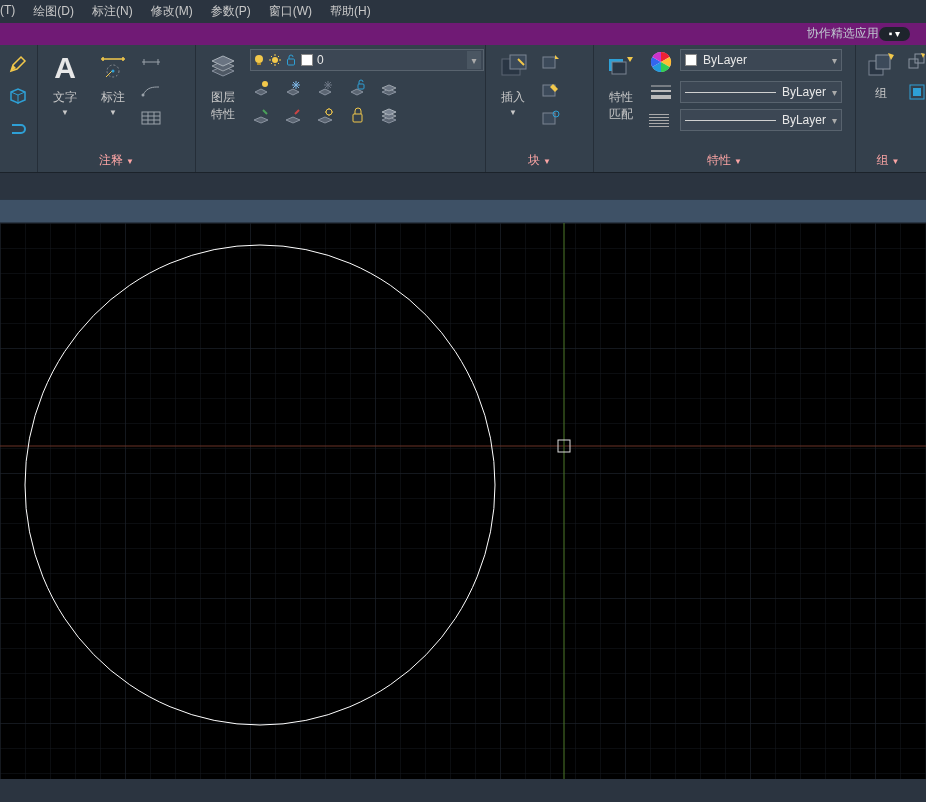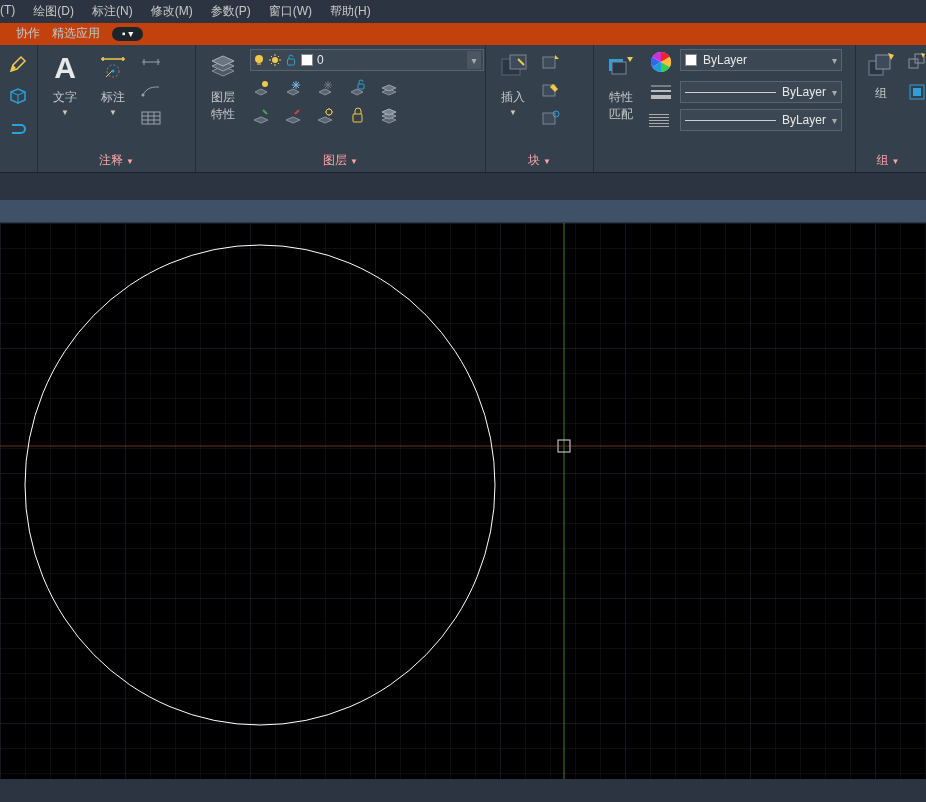--- a/index.html
+++ b/index.html
@@ -20,24 +20,25 @@
       padding: 3px 4px 3px 0;
       background: #2b3440;
       color: #c8c8c8;
     }
     .menu-item { cursor: pointer; }
 
     
     .tabs-row {
       display: flex;
       align-items: center;
-      gap: 12px;
+      gap: 0;
       padding: 2px 16px 3px 16px;
-      background: #c2410c;
+      background: #701a75;
       color: #bfc8d0;
+      justify-content: flex-end;
     }
     .tabs-row .pill {
       background: #1e242c;
       border-radius: 10px;
       padding: 1px 10px 2px;
       font-size: 10px;
       color: #fff;
     }
 
     
@@ -337,21 +338,20 @@
           <span class="sm-icon">
               <svg width="20" height="20">
                 <path d="M3 14l7-3 7 3-7 3z" fill="#5b6572" stroke="#8a93a0"></path>
                 <path d="M3 10l7-3 7 3-7 3z" fill="#6a7482" stroke="#9aa2aa"></path>
                 <path d="M3 6l7-3 7 3-7 3z" fill="#7a8492" stroke="#aab2ba"></path>
               </svg>
             </span>
         </div>
       </div>
     </div>
-    <div class="panel-title"><span>图层</span><span class="dd">▼</span></div>
   </div>
 
   <div class="panel" style="width:108px;gap:16px;">
     <div class="panel-body">
       <div class="big-btn">
         <svg width="34" height="34" viewBox="0 0 34 34">
           <rect x="6" y="8" width="18" height="16" fill="#2a3644" stroke="#5b6572"></rect>
           <rect x="14" y="4" width="16" height="14" fill="#3c4a5a" stroke="#7a8492"></rect>
           <path d="M22 8l6 6" stroke="#f2c84b" stroke-width="2"></path>
         </svg>
@@ -431,20 +431,21 @@
             <span class="hatch"></span>
           </span>
           <div class="prop-select">
             <span class="linetype-sample"></span>
             <span>ByLayer</span>
             <span class="arrow">▾</span>
           </div>
         </div>
       </div>
     </div>
+    <div class="panel-title"><span>特性</span><span class="dd">▼</span></div>
   </div>
 
   <div class="panel" style="width:64px; border-right:none;">
     <div class="panel-body" style="flex-direction:row;">
       <div class="big-btn">
         <svg width="30" height="30" viewBox="0 0 30 30">
           <rect x="3" y="10" width="14" height="14" fill="#2a3644" stroke="#7a8492"></rect>
           <rect x="10" y="4" width="14" height="14" fill="#3c4a5a" stroke="#8a93a0"></rect>
           <path d="M22 2l6 2-3 5z" fill="#f2c84b"></path>
         </svg>

